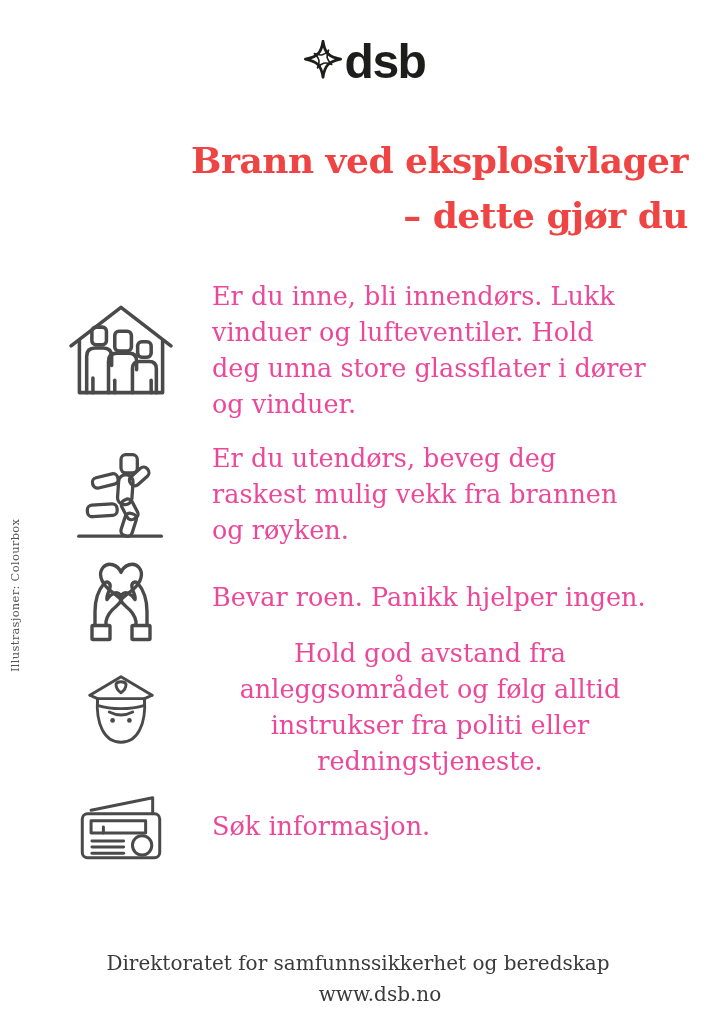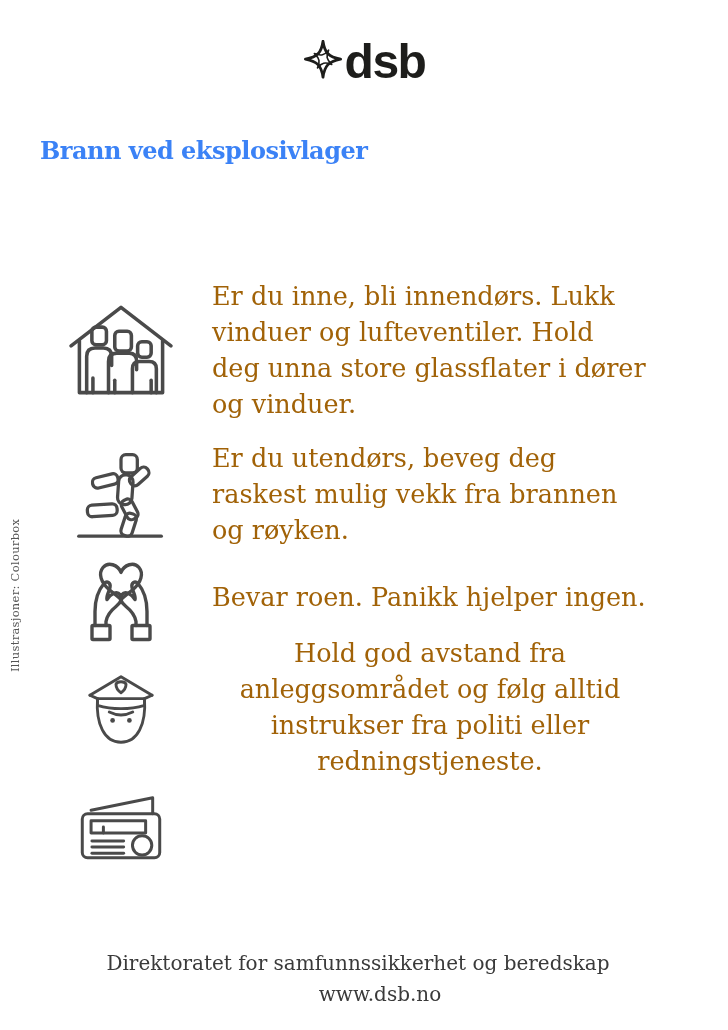--- a/index.html
+++ b/index.html
@@ -29,25 +29,25 @@
     font-weight: bold;
     font-size: 48px;
     line-height: 48px;
     letter-spacing: -1.5px;
     color: #1d1d1b;
   }
   
   .title {
     position: absolute;
     top: 133px; left: 40px; right: 40px;
-    text-align: left;
+    text-align: right;
     font-weight: bold;
-    font-size: 24px;
+    font-size: 36px;
     line-height: 1.52;
-    color: #3b82f6;
+    color: #ef4444;
     letter-spacing: -0.5px;
   }
   
   .row {
     position: absolute;
     left: 64px;
     width: 584px;
     display: flex;
     align-items: center;
   }
@@ -57,21 +57,21 @@
     display: flex;
     justify-content: center;
     align-items: center;
   }
   .icon-cell svg { stroke: #4a4a4a; fill: none; stroke-width: 3.4; stroke-linecap: round; stroke-linejoin: round; }
   .row-text {
     margin-left: 34px;
     width: 436px;
     font-size: 25.5px;
     line-height: 1.42;
-    color: #a16207;
+    color: #ec4899;
   }
   .row1 { top: 276px; min-height: 148px; }
   .row2 { top: 440px; min-height: 96px; }
   .row3 { top: 546px; min-height: 102px; }
   .row4 { top: 632px; min-height: 150px; text-align: center; }
   .row5 { top: 784px; min-height: 84px; }
   
   .credit {
     position: absolute;
     left: 8px;
@@ -107,20 +107,21 @@
       <g fill="none" stroke="#1d1d1b" stroke-width="7" stroke-linejoin="round">
         <path d="M50,3 C54,31 63,42 94,48 C63,54 54,65 50,93 C46,65 37,54 6,48 C37,42 46,31 50,3 Z"></path>
         <path transform="rotate(32 50 48) scale(0.58) translate(36 34)" d="M50,3 C54,31 63,42 94,48 C63,54 54,65 50,93 C46,65 37,54 6,48 C37,42 46,31 50,3 Z"></path>
       </g>
     </svg>
     <span class="logo-text">dsb</span>
   </div>
 
   <h1 class="title">
     <span>Brann ved eksplosivlager</span><br>
+    <span>– dette gjør du</span>
   </h1>
 
   <div class="row row1">
     <div class="icon-cell">
       <svg width="104" height="94" viewBox="0 0 100 90">
         <path d="M2,41 L50,4 L98,41"></path>
         <path d="M10,36 L10,86 L90,86 L90,36"></path>
         <rect x="22" y="23" width="14" height="17" rx="4"></rect>
         <path d="M17,86 L17,51 Q17,43 25,43 L33,43 Q41,43 41,51 L41,60"></path>
         <path d="M23,86 L23,72"></path>
@@ -190,20 +191,21 @@
         <path d="M16,22 L86,8 L86,26"></path>
         <rect x="6" y="26" width="88" height="50" rx="6"></rect>
         <rect x="16" y="34" width="62" height="14"></rect>
         <path d="M30,41 L30,48"></path>
         <path d="M17,57 L53,57"></path>
         <path d="M17,64 L53,64"></path>
         <path d="M17,71 L53,71"></path>
         <circle cx="74" cy="62" r="11"></circle>
       </svg>
     </div>
+    <div class="row-text">Søk informasjon.</div>
   </div>
 
   <div class="credit">Illustrasjoner: Colourbox</div>
 
   <div class="footer">
     <span>Direktoratet for samfunnssikkerhet og beredskap</span>
     <span class="url">www.dsb.no</span>
   </div>
 
 </div>

